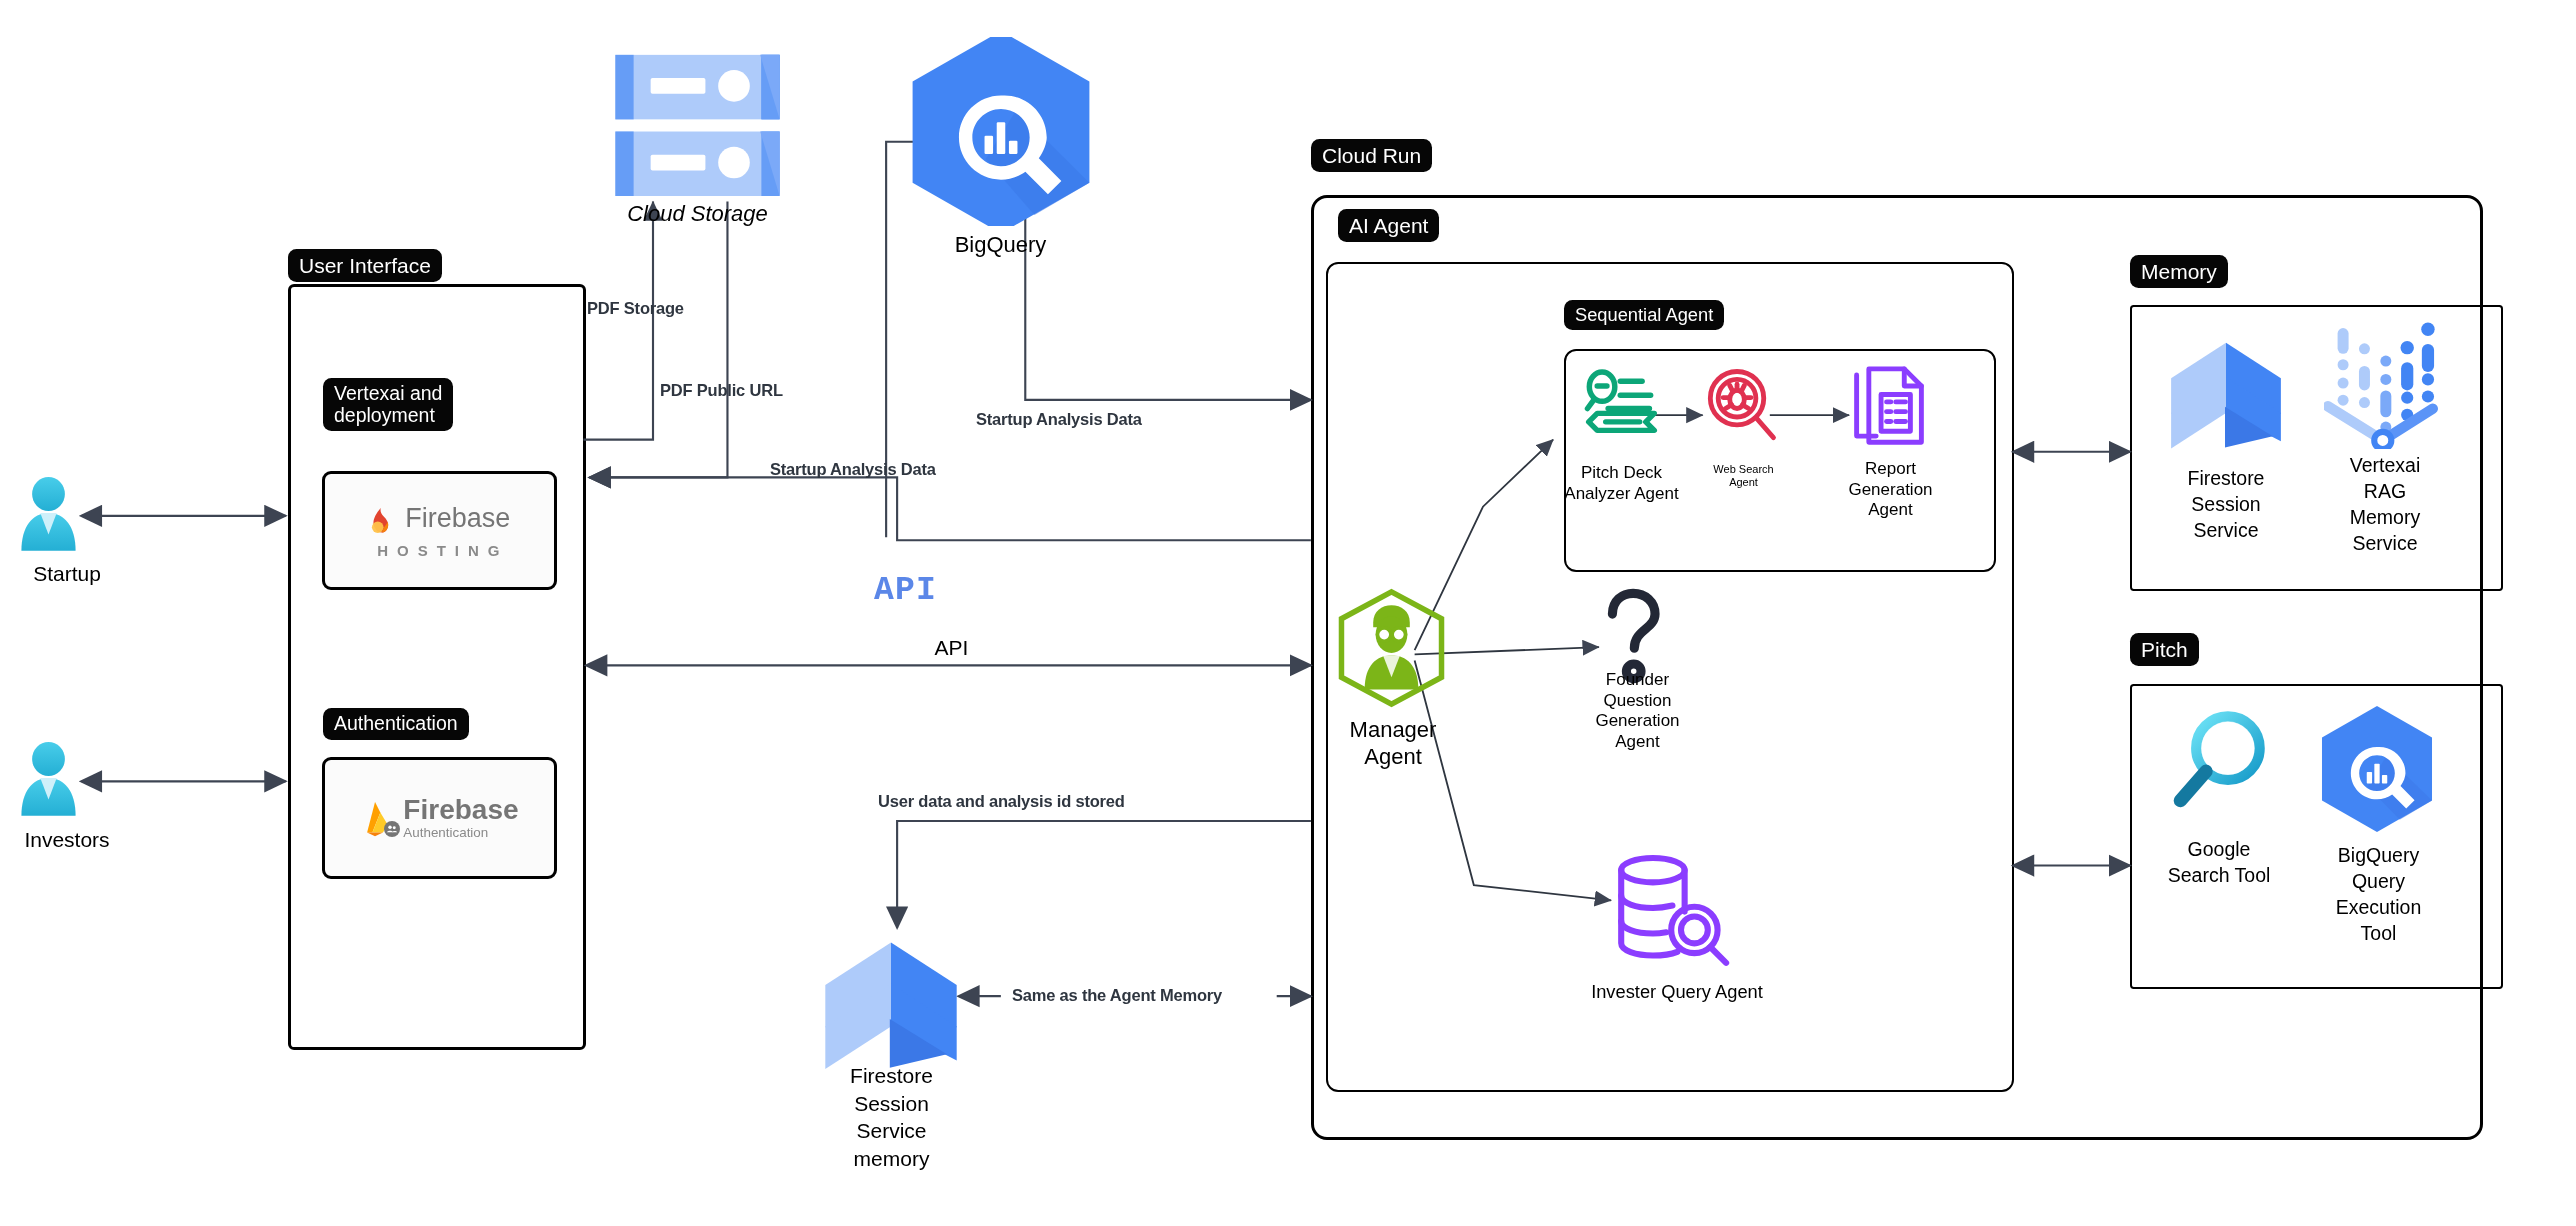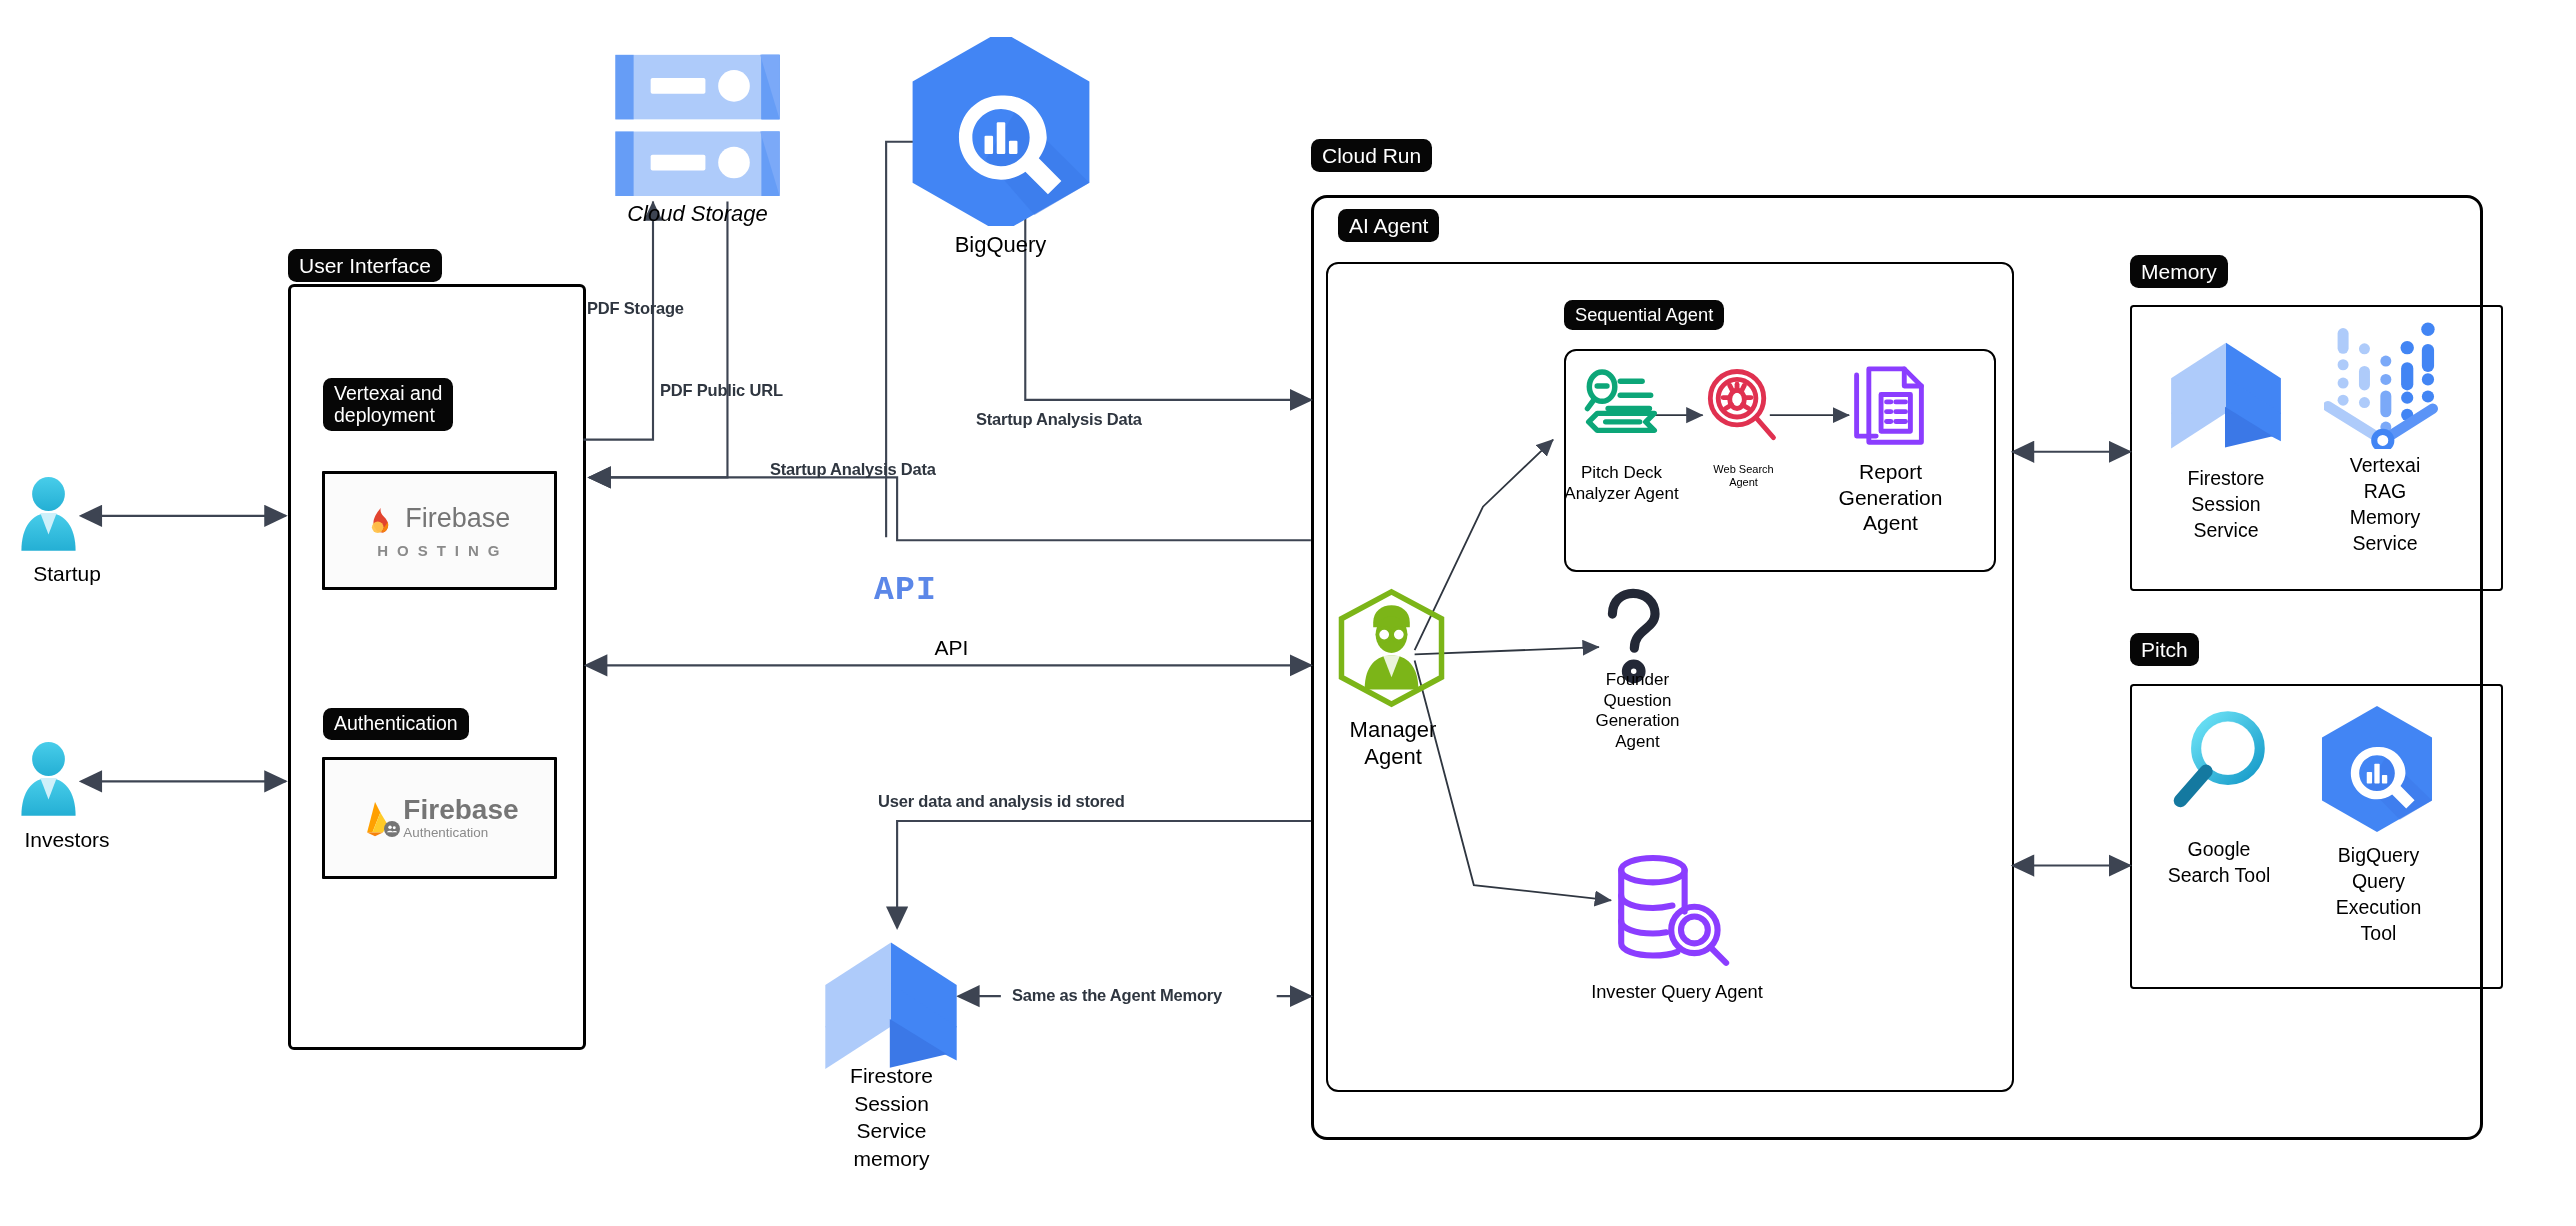--- a/index.html
+++ b/index.html
@@ -44,21 +44,21 @@
   .boxSharp {
     position: absolute;
     border: 2.4px solid #000;
     border-radius: 3.7px;
     background: transparent;
     z-index: 6;
   }
   .logoCard {
     position: absolute;
     border: 3.1px solid #000;
-    border-radius: 1px;
+    border-radius: 9px;
     background: #fbfbfb;
     z-index: 10;
     display:flex; align-items:center; justify-content:center;
   }
 
   
   .lbl {
     position: absolute;
     color: #000;
     font-family: "Liberation Sans", sans-serif;
@@ -336,21 +336,21 @@
       <path d="M92 8 L92 36 L120 36"></path>
       <rect x="54" y="50" width="48" height="60"></rect>
       <line x1="63" y1="62" x2="70" y2="62"></line>
         <line x1="78" y1="62" x2="94" y2="62"></line>
       <line x1="63" y1="78" x2="70" y2="78"></line>
         <line x1="78" y1="78" x2="94" y2="78"></line>
       <line x1="63" y1="94" x2="70" y2="94"></line>
         <line x1="78" y1="94" x2="94" y2="94"></line>
     </svg>
   </div>
-  <div class="lbl" style="left:1824px;top:459px;width:133px;font-size:21px;">Report
+  <div class="lbl" style="left:1824px;top:459px;width:133px;font-size:17px;">Report
 Generation
 Agent</div>
 
   <div class="iconWrap" style="left:1334px;top:587px;width:115px;height:122px;">
     <svg class="icon" viewBox="0 0 188 200" width="115" height="122">
       <path d="M94 8 L176 52 L176 148 L94 192 L12 148 L12 52 Z" fill="none" stroke="#7CB518" stroke-width="9"></path>
       <g fill="#7CB518">
         <path d="M64 58 C64 40 78 30 94 30 C110 30 124 40 124 58 L124 66 L64 66 Z"></path>
         <ellipse cx="94" cy="78" rx="26" ry="30"></ellipse>
         <path d="M50 168 C50 128 70 112 94 112 C118 112 138 128 138 168 Z"></path>

